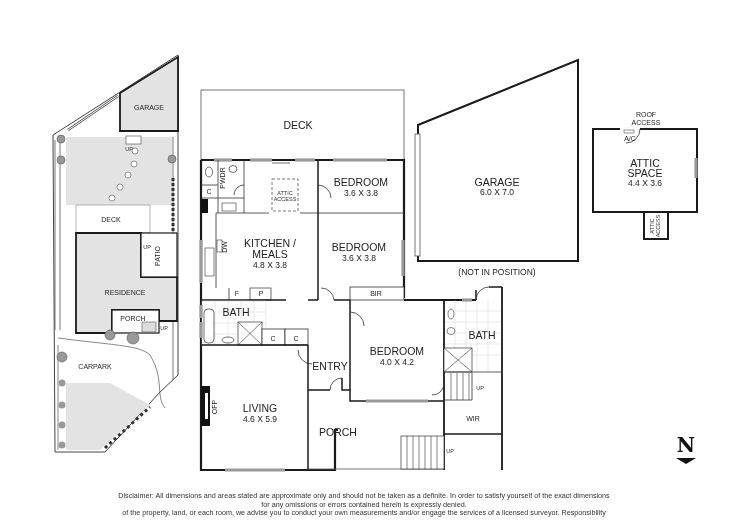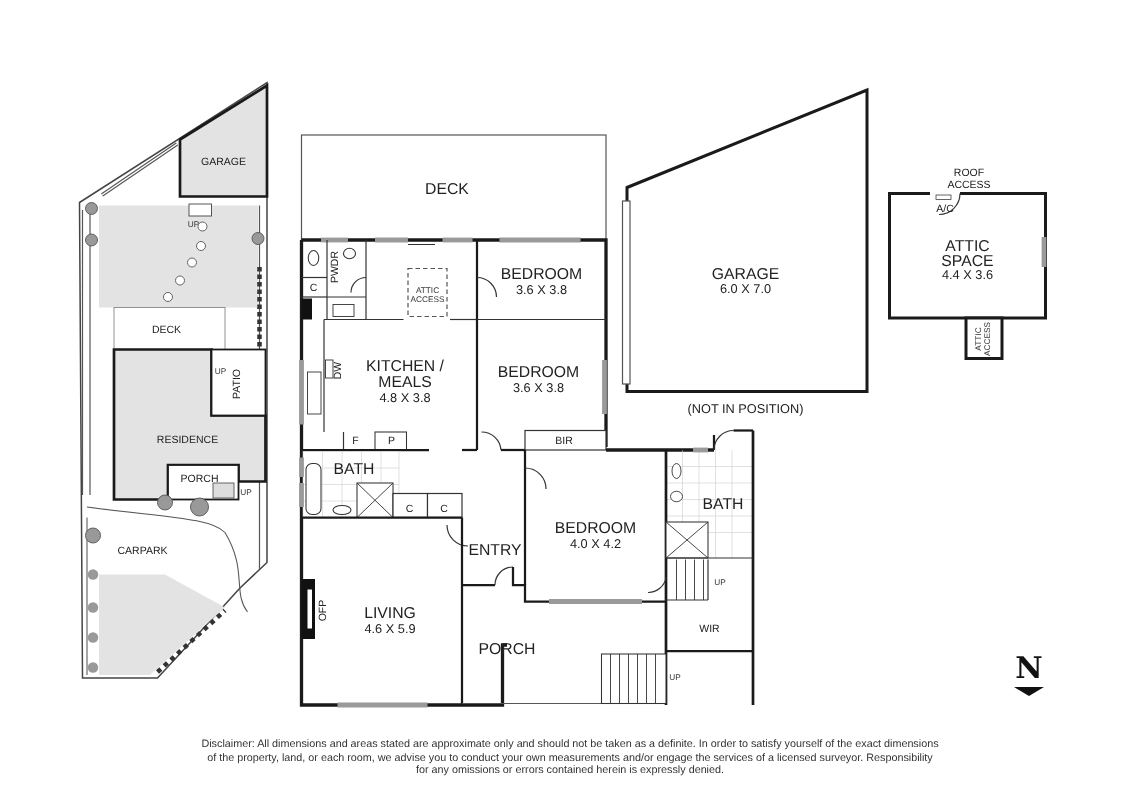--- a/index.html
+++ b/index.html
@@ -7,21 +7,21 @@
          font-family: "Liberation Sans", sans-serif; color: #222; }
   svg { position: absolute; left: 0; top: 0; }
   .wall { stroke: #1a1a1a; stroke-width: 2.2; fill: none; }
   .thin { stroke: #333; stroke-width: 0.8; fill: none; }
   .win { stroke: #9a9a9a; stroke-width: 3.2; }
   .lbl { font-family: "Liberation Sans", sans-serif; font-size: 10.5px; fill: #222; text-anchor: middle; }
   .dim { font-family: "Liberation Sans", sans-serif; font-size: 8.5px; fill: #222; text-anchor: middle; }
   .sm  { font-family: "Liberation Sans", sans-serif; font-size: 7px; fill: #222; text-anchor: middle; }
   .xs  { font-family: "Liberation Sans", sans-serif; font-size: 5.5px; fill: #333; text-anchor: middle; }
   .site-fill { fill: #e3e3e3; }
-  .disclaimer { position: absolute; left: 120px; top: 492px; width: 520px;
+  .disclaimer { position: absolute; left: 104px; top: 492px; width: 520px;
                 font-size: 7.2px; line-height: 8.6px; text-align: center; color: #333; }
   .compass { position: absolute; left: 674px; top: 434px; width: 24px; text-align: center; }
   .compass .n { font-family: "DejaVu Serif", serif; font-weight: bold; font-size: 20px; color: #111; line-height: 22px; }
   .compass .arrow { width: 0; height: 0; margin: 2px auto 0; border-left: 10px solid transparent;
                     border-right: 10px solid transparent; border-top: 6px solid #111; }
 </style>
 </head>
 <body>
 
 <svg width="750" height="530" viewBox="0 0 750 530">
@@ -271,15 +271,15 @@
   </g>
 </svg>
 
 <div class="compass">
   <div class="n">N</div>
   <div class="arrow"></div>
 </div>
 
 <div class="disclaimer">
   <div>Disclaimer: All dimensions and areas stated are approximate only and should not be taken as a definite. In order to satisfy yourself of the exact dimensions</div>
+  <div>for any omissions or errors contained herein is expressly denied.</div>
   <div>of the property, land, or each room, we advise you to conduct your own measurements and/or engage the services of a licensed surveyor. Responsibility</div>
-  <div>for any omissions or errors contained herein is expressly denied.</div>
 </div>
 
 </body></html>

